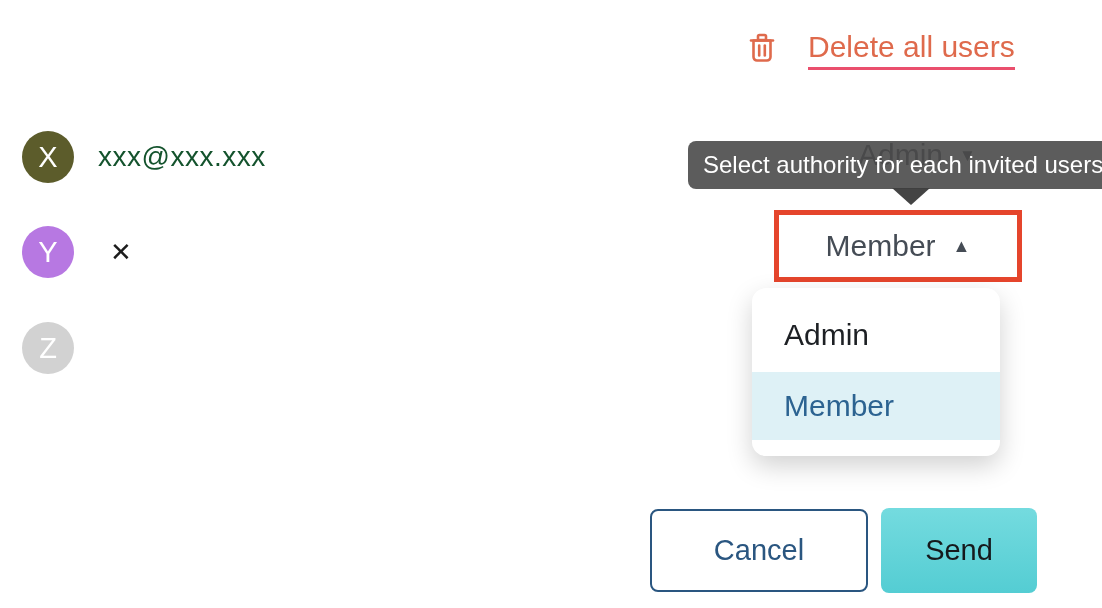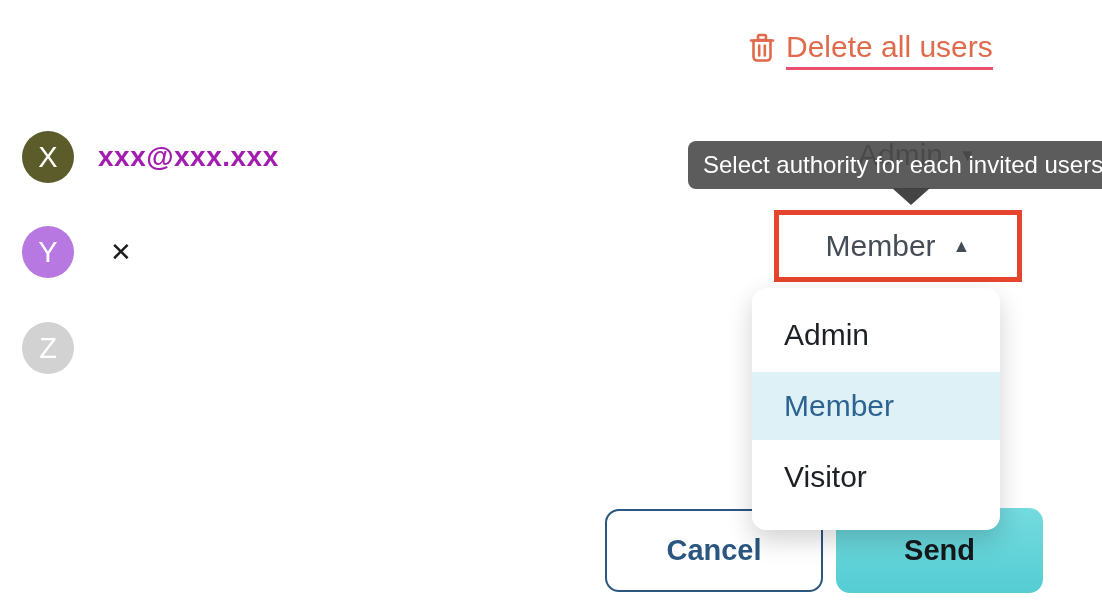--- a/index.html
+++ b/index.html
@@ -1,33 +1,33 @@
 <!DOCTYPE html>
 <html><head>
 <meta charset="utf-8">
 <style>
   html,body{margin:0;padding:0;background:#fff;}
   #screen{
     position:relative;width:1102px;height:608px;background:#ffffff;
     overflow:hidden;font-family:"Liberation Sans",sans-serif;
   }
   
-  .delete-all{position:absolute;left:748px;top:30px;display:flex;align-items:flex-start;gap:10px;cursor:pointer;}
+  .delete-all{position:absolute;left:748px;top:30px;display:flex;align-items:flex-start;gap:32px;cursor:pointer;}
   .delete-all .label{
     font-size:30px;color:#df6a4c;line-height:34px;
     border-bottom:3px solid #ea4f6d;padding-bottom:3px;
   }
   .trash-svg{margin-top:3px;}
   
   .user-row{position:absolute;left:22px;display:flex;align-items:center;gap:24px;height:52px;}
   .avatar{
     width:52px;height:52px;border-radius:50%;display:flex;align-items:center;justify-content:center;
     color:#fff;font-size:29px;font-weight:500;flex:0 0 auto;
   }
-  .email{font-size:28px;color:#a21caf;letter-spacing:0.5px;font-weight:bold;}
+  .email{font-size:28px;color:#14532d;letter-spacing:0.5px;}
   .remove-x{font-size:26px;color:#1c1c1c;margin-left:12px;line-height:1;cursor:pointer;font-weight:300;}
   
   .admin-selector{
     position:absolute;left:858px;top:138px;display:flex;align-items:center;gap:16px;
     z-index:1;cursor:pointer;
   }
   .admin-selector .sel-label{font-size:30px;color:#3c4148;}
   .caret{font-size:17px;color:#3c4148;line-height:1;}
   
   .tooltip{
@@ -56,28 +56,28 @@
     padding:10px 0 16px 0;overflow:hidden;
   }
   .menu-item{
     font-size:30px;color:#1d2024;padding-left:32px;display:flex;align-items:center;
     height:74px;cursor:pointer;
   }
   .menu-item.selected{background:#def1f6;color:#2c6391;height:68px;}
   
   .btn{
     position:absolute;display:flex;align-items:center;justify-content:center;
-    border-radius:14px;font-weight:700;font-size:29px;cursor:pointer;box-sizing:border-box;z-index:5;
+    border-radius:8px;font-weight:400;font-size:29px;cursor:pointer;box-sizing:border-box;z-index:5;margin-left:45px;
   }
   .btn-cancel{
     left:605px;top:509px;width:218px;height:83px;
     background:#ffffff;border:2px solid #2a5680;color:#2a5680;
   }
   .btn-send{
-    left:836px;top:508px;width:207px;height:85px;
+    left:836px;top:508px;width:156px;height:85px;
     background:linear-gradient(180deg,#74dbdf 0%,#54cdd3 100%);color:#15191c;border:none;
   }
 </style>
 </head>
 <body>
 
 <div id="screen">
 
   <div class="delete-all">
     <span>
@@ -117,19 +117,18 @@
   <div class="tooltip-arrow"></div>
 
   <div class="member-selector">
     <span class="sel-label">Member</span>
     <span class="caret">▲</span>
   </div>
 
   <div class="menu">
     <div class="menu-item">Admin</div>
     <div class="menu-item selected">Member</div>
-    <div class="menu-item">Visitor</div>
   </div>
 
   <div class="btn btn-cancel">Cancel</div>
   <div class="btn btn-send">Send</div>
 
 </div>
 
 </body></html>

